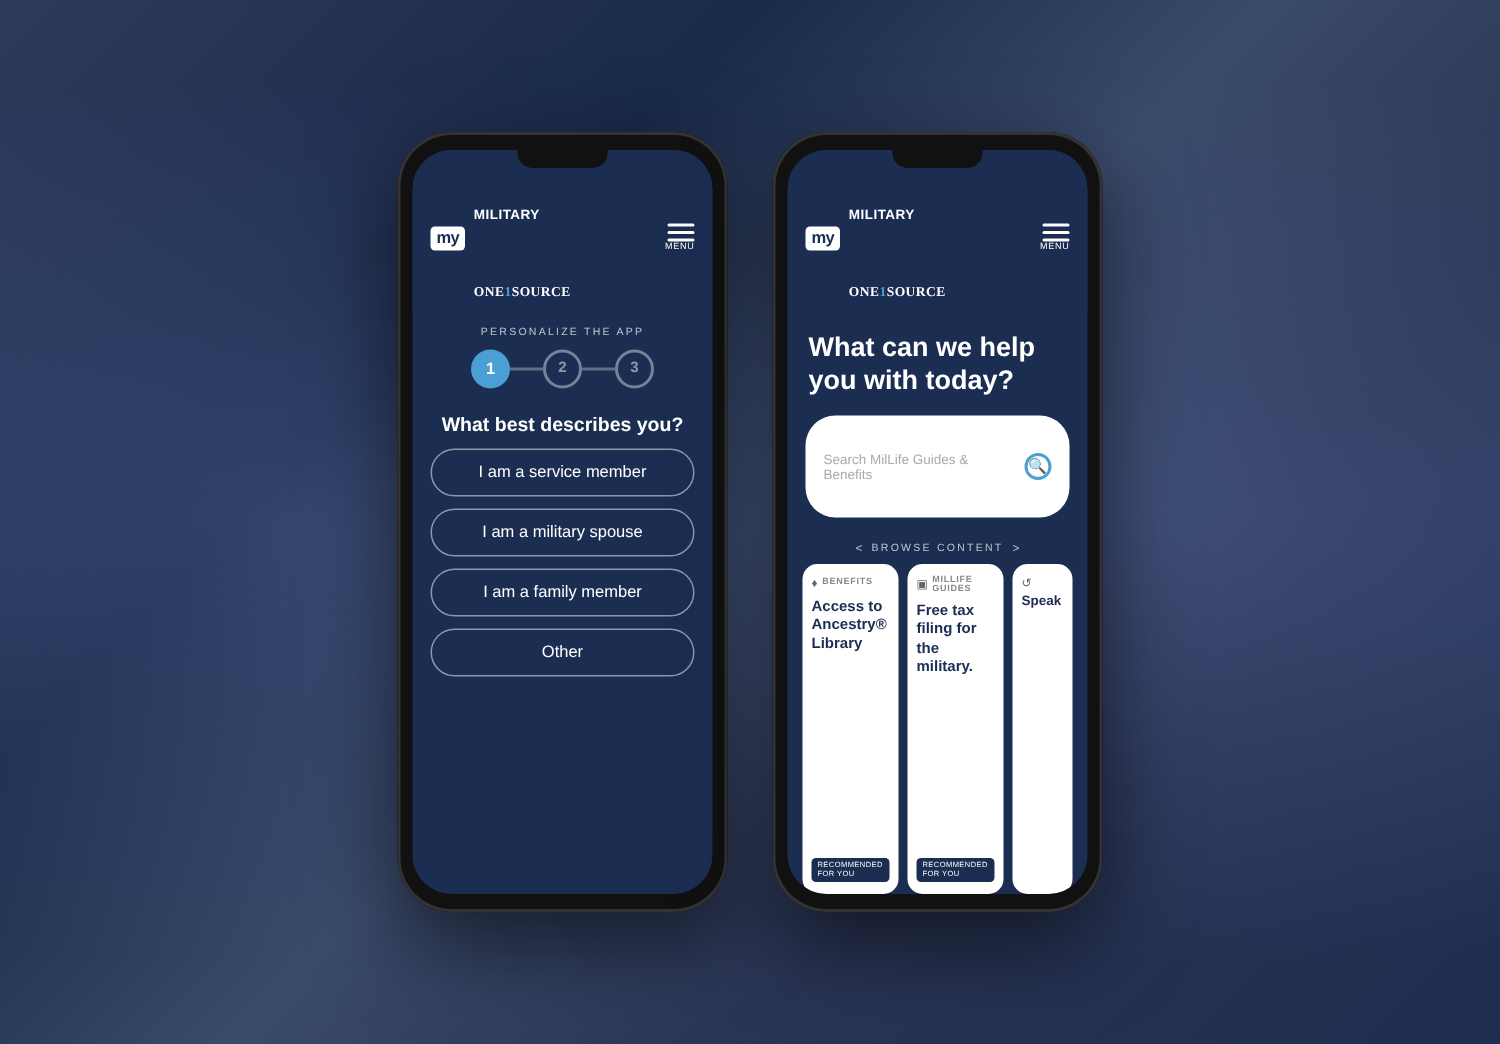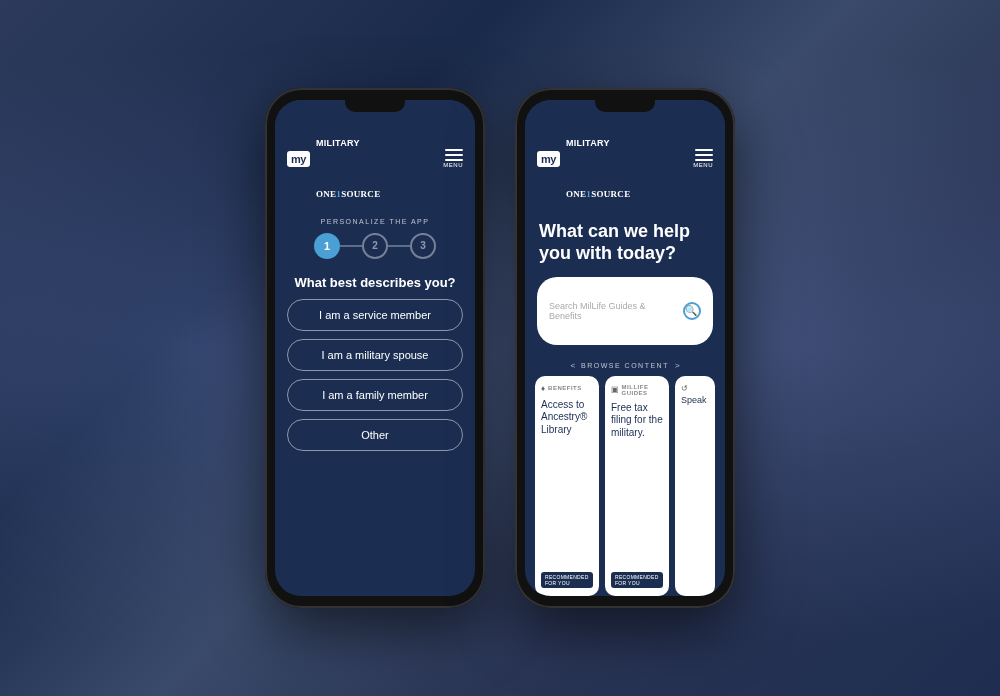--- a/index.html
+++ b/index.html
@@ -345,21 +345,21 @@
       color: #888;
       font-size: 6px;
       letter-spacing: 0.5px;
       text-transform: uppercase;
       font-weight: bold;
     }
 
     .card-title {
       color: #1b2e52;
       font-size: 10px;
-      font-weight: normal;
+      font-weight: bold;
       line-height: 1.25;
     }
 
     .recommended-badge {
       background: #1b2e52;
       color: white;
       font-size: 5px;
       padding: 2px 4px;
       border-radius: 3px;
       text-transform: uppercase;

